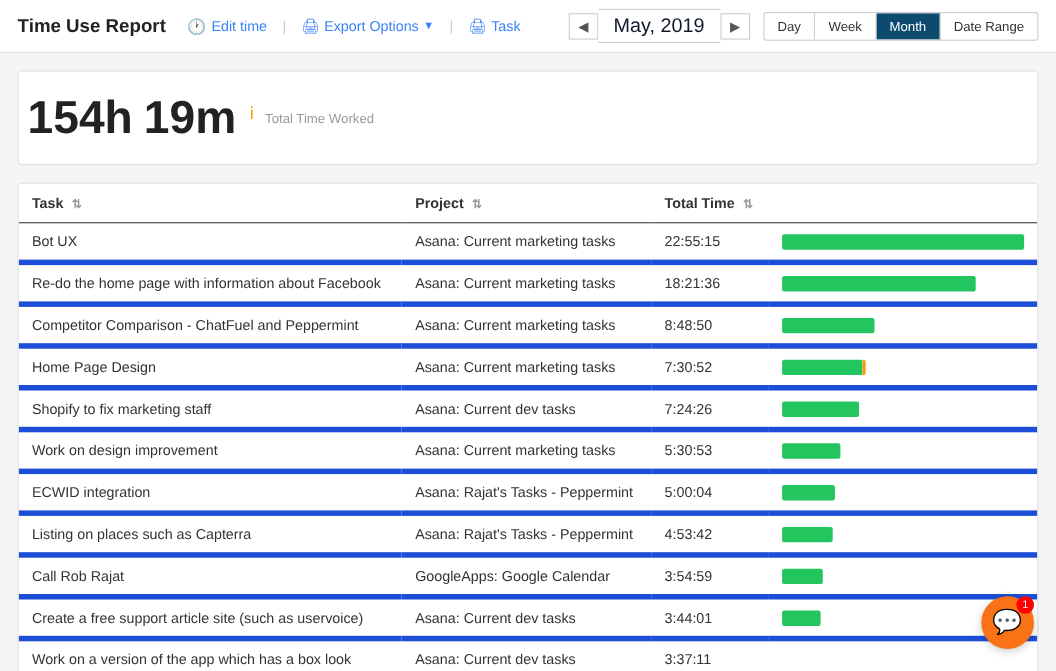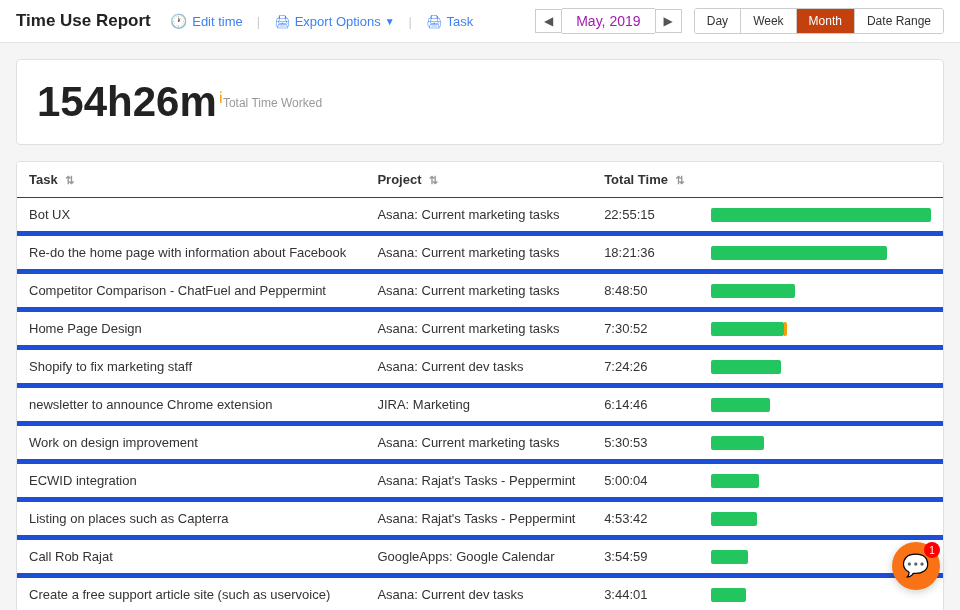--- a/index.html
+++ b/index.html
@@ -53,53 +53,54 @@
       padding: 4px 8px;
       cursor: pointer;
       color: #555;
       font-size: 12px;
     }
     .date-label {
       border: 1px solid #ccc;
       border-left: none;
       border-right: none;
       padding: 4px 14px;
-      font-size: 14px;
-      color: #a21caf;
+      font-size: 18px;
+      color: #0f172a;
       background: #fff;
     }
     .view-tabs {
       display: flex;
       margin-left: 0;
       border: 1px solid #ccc;
       border-radius: 3px;
       overflow: hidden;
     }
     .view-tab {
       padding: 5px 12px;
       font-size: 12px;
       background: #fff;
       cursor: pointer;
       border: none;
       color: #333;
     }
     .view-tab:not(:last-child) { border-right: 1px solid #ccc; }
-    .view-tab.active { background: #c2410c; color: #fff; text-align: center; }
+    .view-tab.active { background: #0c4a6e; color: #fff; text-align: center; }
 
     
     .main { padding: 16px; }
 
     .stats-card {
       background: #fff;
       border: 1px solid #e0e0e0;
       border-radius: 4px;
-      padding: 18px 20px;
+      padding: 18px 8px;
       margin-bottom: 16px;
       display: flex;
       align-items: center;
+      gap: 10px;
     }
     .stats-time {
       font-size: 42px;
       font-weight: 700;
       color: #222;
     }
     .stats-label {
       font-size: 12px;
       color: #999;
       margin-top: 8px;
@@ -234,21 +235,21 @@
     <button class="view-tab">Week</button>
     <button class="view-tab active">Month</button>
     <button class="view-tab">Date Range</button>
   </div>
 </div>
 
 <div class="main">
 
   <div class="stats-card">
     <span class="stats-time">154h</span>
-    <span class="stats-time">26m</span>
+    <span class="stats-time">19m</span>
     <span class="info-icon">ℹ</span>
     <div>
       <span class="stats-label">Total Time Worked</span>
     </div>
   </div>
 
   <div class="table-card">
     <table>
       <thead>
         <tr>
@@ -304,30 +305,20 @@
             <td>Shopify to fix marketing staff</td>
             <td>Asana: Current dev tasks</td>
             <td>7:24:26</td>
             <td class="bar-cell">
               <div class="bar-container">
                 <div class="bar" style="width: 70px;"></div>
               </div>
             </td>
           </tr>
           <tr>
-            <td>newsletter to announce Chrome extension</td>
-            <td>JIRA: Marketing</td>
-            <td>6:14:46</td>
-            <td class="bar-cell">
-              <div class="bar-container">
-                <div class="bar" style="width: 59px;"></div>
-              </div>
-            </td>
-          </tr>
-          <tr>
             <td>Work on design improvement</td>
             <td>Asana: Current marketing tasks</td>
             <td>5:30:53</td>
             <td class="bar-cell">
               <div class="bar-container">
                 <div class="bar" style="width: 53px;"></div>
               </div>
             </td>
           </tr>
           <tr>

